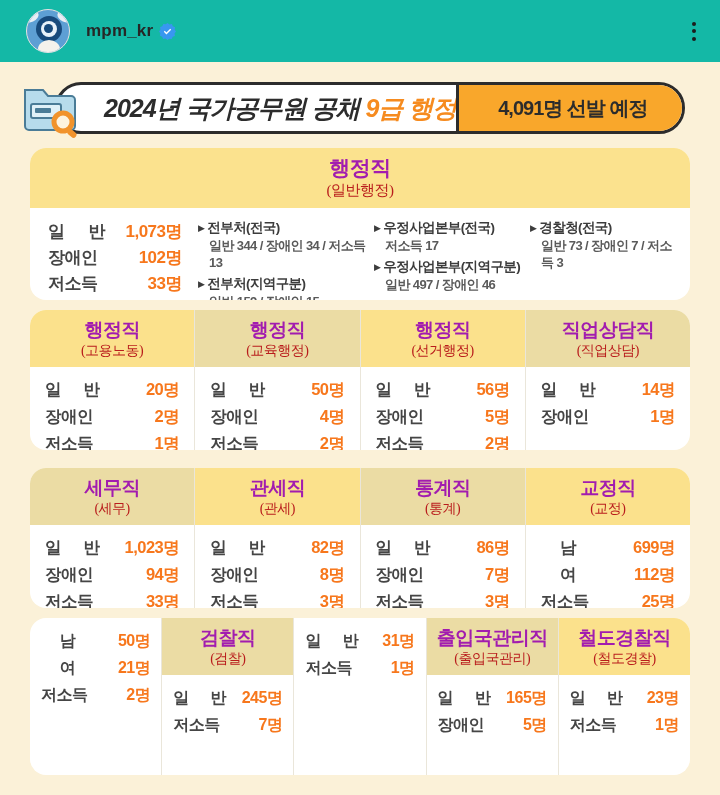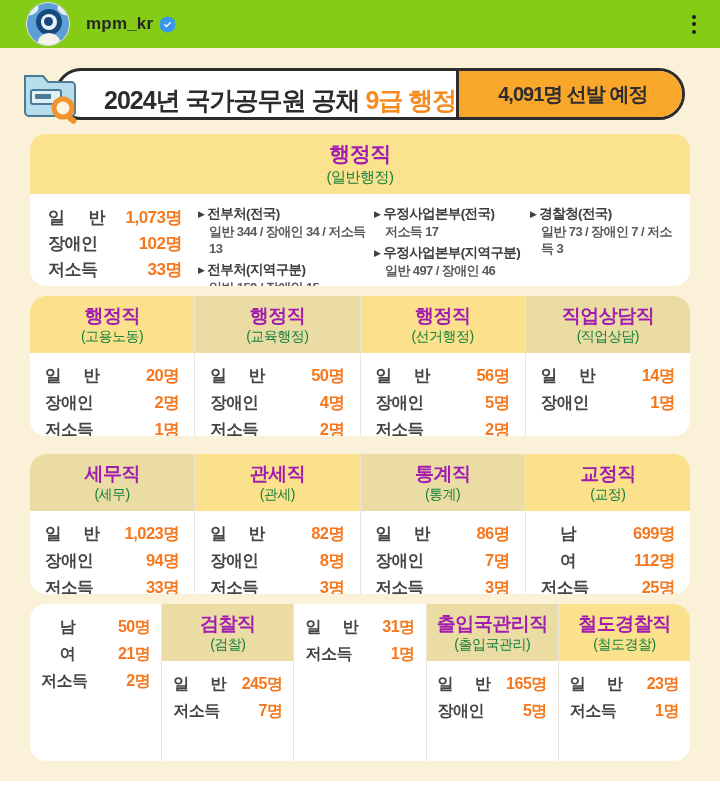--- a/index.html
+++ b/index.html
@@ -1,49 +1,49 @@
 <!DOCTYPE html>
 <html><head>
 <meta charset="utf-8">
 <style>
   * { margin:0; padding:0; box-sizing:border-box; }
   body { font-family:"Liberation Sans","DejaVu Sans",sans-serif; background:#fff; }
   .screen { width:720px; height:795px; overflow:hidden; background:#fff; position:relative; }
 
   
-  .ig-header { height:48px; background:#84cc16; display:flex; align-items:center; padding:0 18px 0 26px; }
+  .ig-header { height:62px; background:#14b8a6; display:flex; align-items:center; padding:0 18px 0 26px; }
   .avatar { width:44px; height:44px; border-radius:50%; background:#5d9fd4; position:relative; overflow:hidden; flex:none; border:1px solid #e3e3e3; }
   .avatar .swirl { position:absolute; top:6px; left:9px; width:26px; height:26px; border-radius:50%; background:#174a7c; }
   .avatar .swirl-in { position:absolute; top:11px; left:14px; width:16px; height:16px; border-radius:50%; background:#e8f2fa; }
   .avatar .swirl-dot { position:absolute; top:14px; left:17px; width:9px; height:9px; border-radius:50%; background:#174a7c; }
   .avatar .body-w { position:absolute; bottom:-6px; left:11px; width:22px; height:18px; border-radius:50% 50% 0 0; background:#f5f2ec; }
   .avatar .wing-l { position:absolute; top:2px; left:-4px; width:16px; height:10px; background:#e8eef4; border-radius:50%; transform:rotate(-25deg); }
   .avatar .wing-r { position:absolute; top:2px; right:-4px; width:16px; height:10px; background:#e8eef4; border-radius:50%; transform:rotate(25deg); }
   .username { font-size:17px; font-weight:bold; color:#262626; margin-left:16px; letter-spacing:.2px; }
   .verified { width:17px; height:17px; margin-left:6px; flex:none; }
   .kebab { margin-left:auto; display:flex; flex-direction:column; gap:3.5px; padding:8px 6px; cursor:pointer; }
   .kebab i { width:4px; height:4px; border-radius:50%; background:#1c1c1c; display:block; }
 
   
   .post { height:733px; background:#fbf1d8; padding-top:20px; }
 
   
   .banner-wrap { position:relative; margin:0 35px; height:52px; }
   .banner { position:absolute; left:20px; right:0; top:0; height:52px; background:#ffffff; border:3px solid #2c2c2c; border-radius:26px; display:flex; overflow:hidden; }
-  .banner-left { flex:1; display:flex; align-items:flex-end; justify-content:center; padding-left:46px; }
+  .banner-left { flex:1; display:flex; align-items:center; justify-content:center; padding-left:46px;font-style:italic; }
   .banner-title { font-size:25px; font-weight:bold; color:#2c2c2c; letter-spacing:-1px; white-space:nowrap; }
   .banner-title .hl { color:#f68b1f; }
   .banner-badge { flex:none; width:230px; background:#f9a72b; border-left:3px solid #2c2c2c; display:flex; align-items:center; justify-content:center; font-size:20px; font-weight:bold; color:#2c2c2c; letter-spacing:-1px; }
   .banner-icon { position:absolute; left:-18px; top:-10px; width:72px; height:72px; z-index:2; }
 
   
   .main-card { margin:14px 30px 0; height:152px; border-radius:16px; overflow:hidden; background:#ffffff; }
   .main-card .head { background:#fbe28e; text-align:center; padding:7px 0 8px; }
   .card-title { font-size:21px; font-weight:bold; color:#a21caf; letter-spacing:-.5px; line-height:26px; }
-  .card-sub { font-size:15px; color:#15803d; letter-spacing:-.5px; line-height:19px; }
+  .card-sub { font-size:15px; color:#b91c1c; letter-spacing:-.5px; line-height:19px;font-family:Liberation Serif, serif; }
   .main-card .body { display:flex; padding:11px 14px 0 18px; }
   .stats-col { width:150px; flex:none; padding-right:16px; }
   .stat-row { display:flex; align-items:baseline; font-size:17px; line-height:26px; }
   .stat-label { color:#454545; font-weight:bold; width:3.35em; text-align:justify; text-align-last:justify; letter-spacing:-.5px; }
   .stat-label.one { text-align:center; text-align-last:center; }
   .stat-value { flex:1; text-align:right; color:#f7771c; font-weight:bold; letter-spacing:-.5px; }
   .detail-col { font-size:13px; letter-spacing:-.6px; }
   .detail-col.c1 { width:176px; flex:none; }
   .detail-col.c2 { width:156px; flex:none; }
   .detail-col.c3 { flex:1; }

